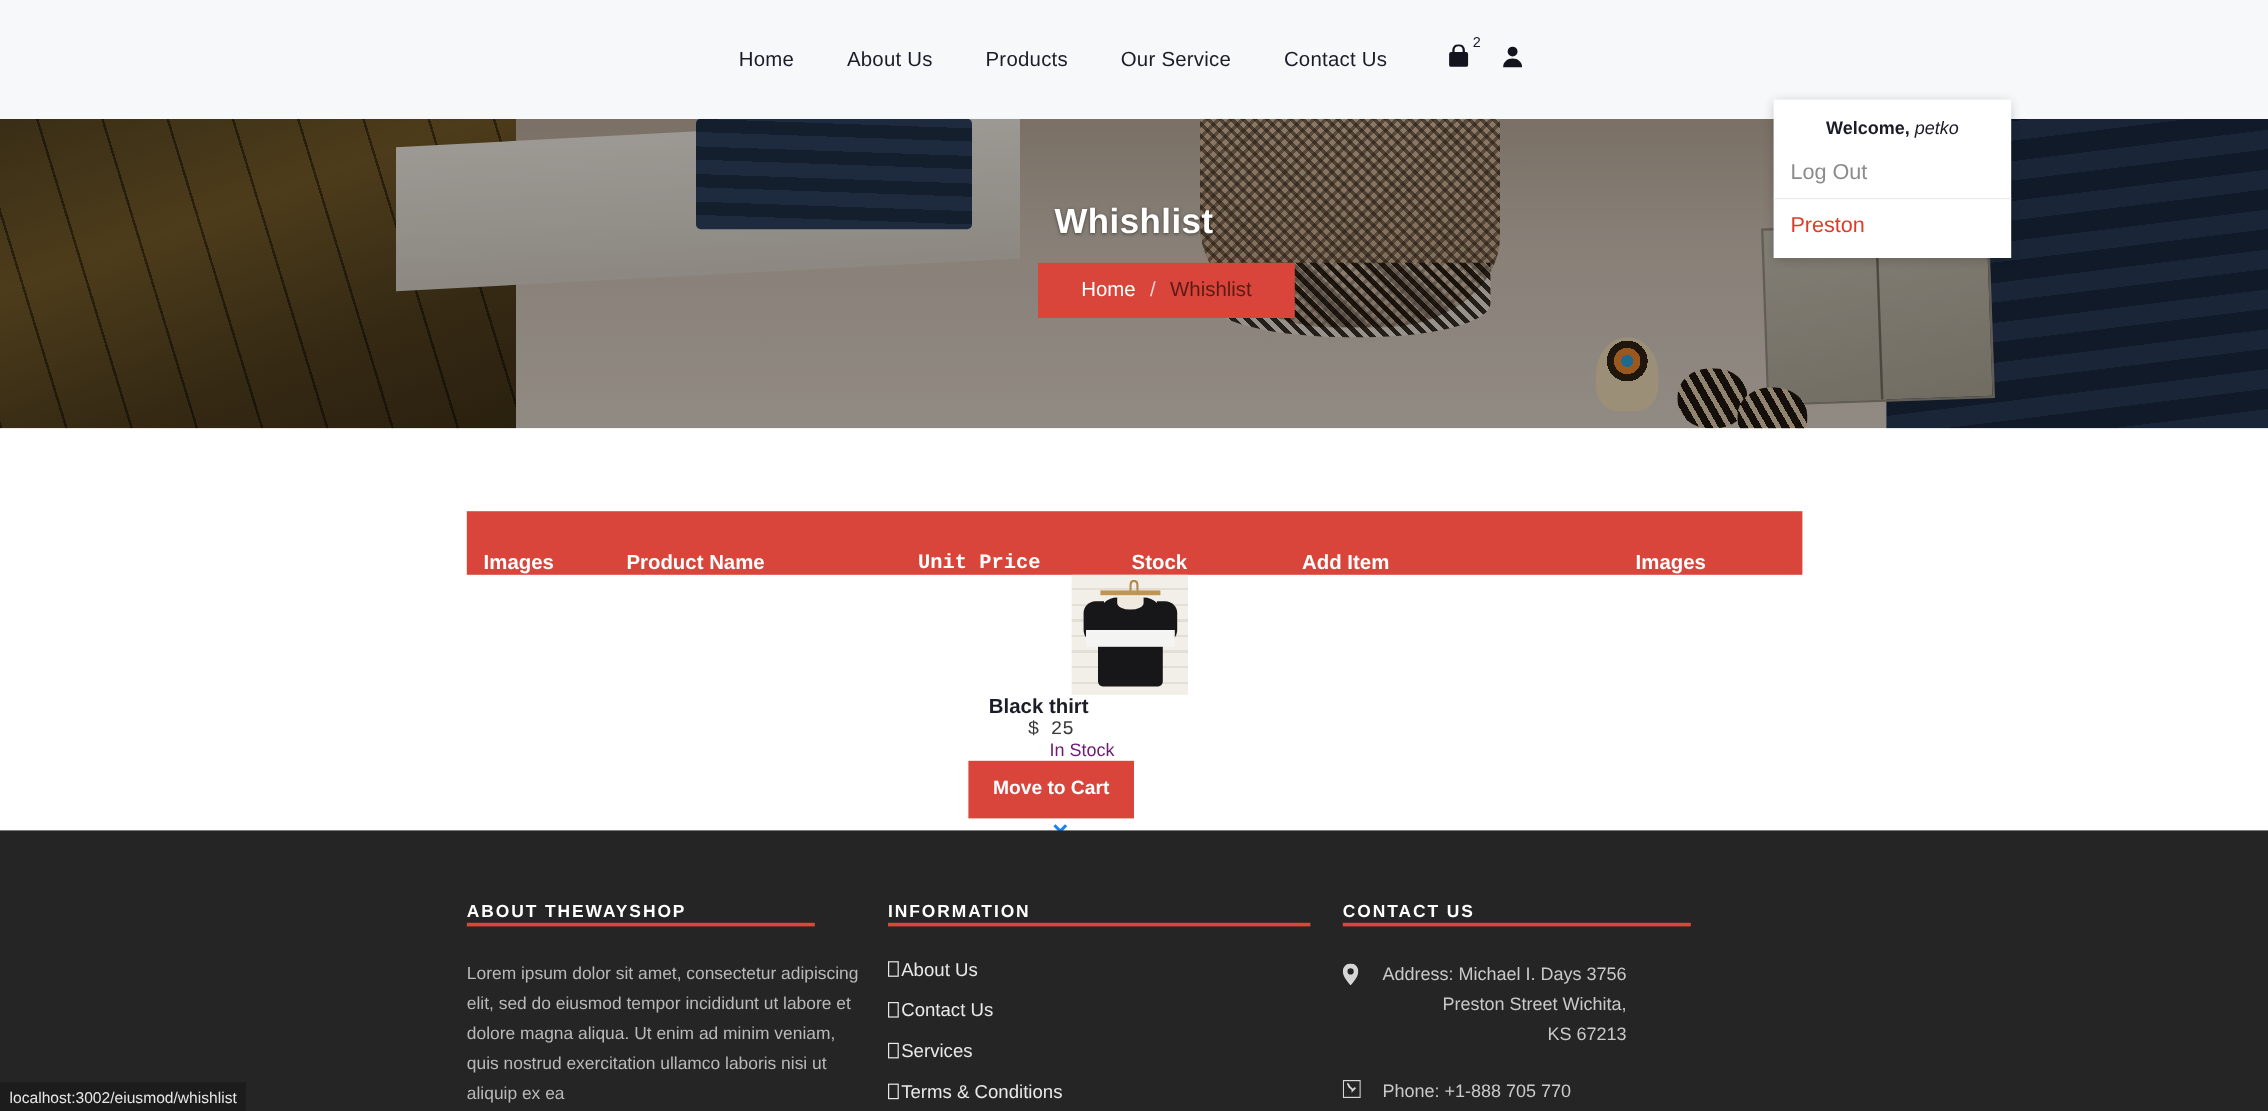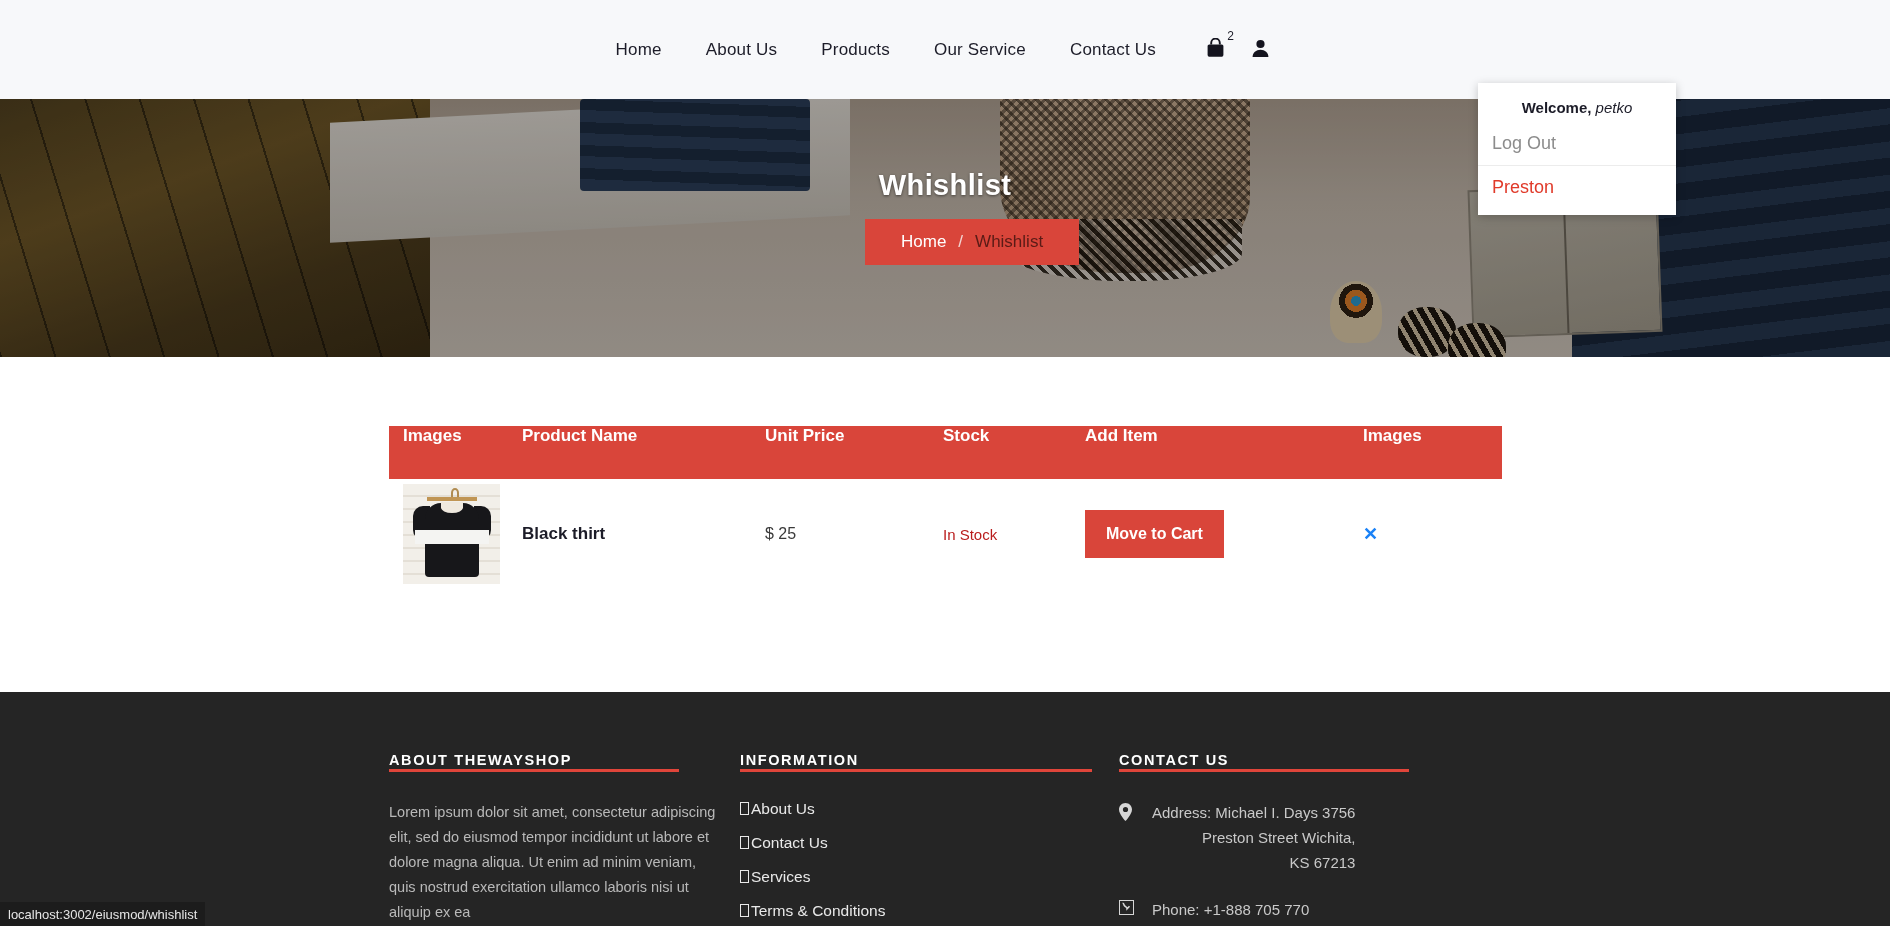--- a/index.html
+++ b/index.html
@@ -133,27 +133,27 @@
   .dd-item {
     font-size: 18px; padding: 5px 14px; cursor: pointer;
   }
   .dd-logout { color: #8c8c8c; border-bottom: 1px solid #ececec; padding-bottom: 11px; }
   .dd-wishlist { color: #e03a2a; padding-top: 11px; }
 
   
   .content { position: absolute; top: 357px; left: 0; width: 1890px; height: 335px; background:#fff; }
   .table { position: absolute; left: 389px; top: 69px; width: 1113px; }
   .thead {
-    display: flex; align-items: flex-start; height: 53px;
+    display: flex; align-items: flex-end; height: 53px;
     background: #d9453a; color: #ffffff; font-size: 17px; font-weight: bold;
   }
-  .trow { display: flex; align-items: center; height: 110px; }
+  .trow { display: flex; align-items: center; height: 110px; flex-direction: column; }
   .c1 { width: 133px; padding-left: 14px; }
   .c2 { width: 243px; }
-  .c3 { width: 178px; }
+  .c3 { width: 178px; font-family: Liberation Mono, monospace; }
   .c4 { width: 142px; }
   .c5 { width: 278px; }
   .c6 { width: 139px; }
   .prod-thumb {
     width: 97px; height: 100px; display: block;
     background: repeating-linear-gradient(180deg,#f2efe9 0 11px,#e4dfd6 11px 13px);
     position: relative; overflow: hidden;
   }
   .hanger-hook {
     position: absolute; left: 48px; top: 4px; width: 8px; height: 10px;
@@ -175,21 +175,21 @@
   .shirt-stripe {
     position: absolute; left: 12px; top: 46px; width: 74px; height: 14px;
     background: #f4f4f2;
   }
   .shirt-collar {
     position: absolute; left: 38px; top: 18px; width: 22px; height: 11px;
     background: #efe9df; border-radius: 0 0 50% 50%;
   }
   .pname { font-size: 17px; color: #1c1c28; font-weight: bold; }
   .price { font-size: 16px; color: #3a3a3a; }
-  .stock { font-size: 15px; color: #b91c1c; }
+  .stock { font-size: 15px; color: #701a75; }
   .mtc-btn {
     background: #d9453a; color: #fff; border: none;
     font-family: "Liberation Sans", sans-serif;
     font-size: 16px; font-weight: bold; padding: 15px 21px; cursor: pointer;
   }
   .remove-x {
     color: #1a82f7; font-size: 18px; font-weight: bold; cursor: pointer;
     display: inline-block;
   }
 

